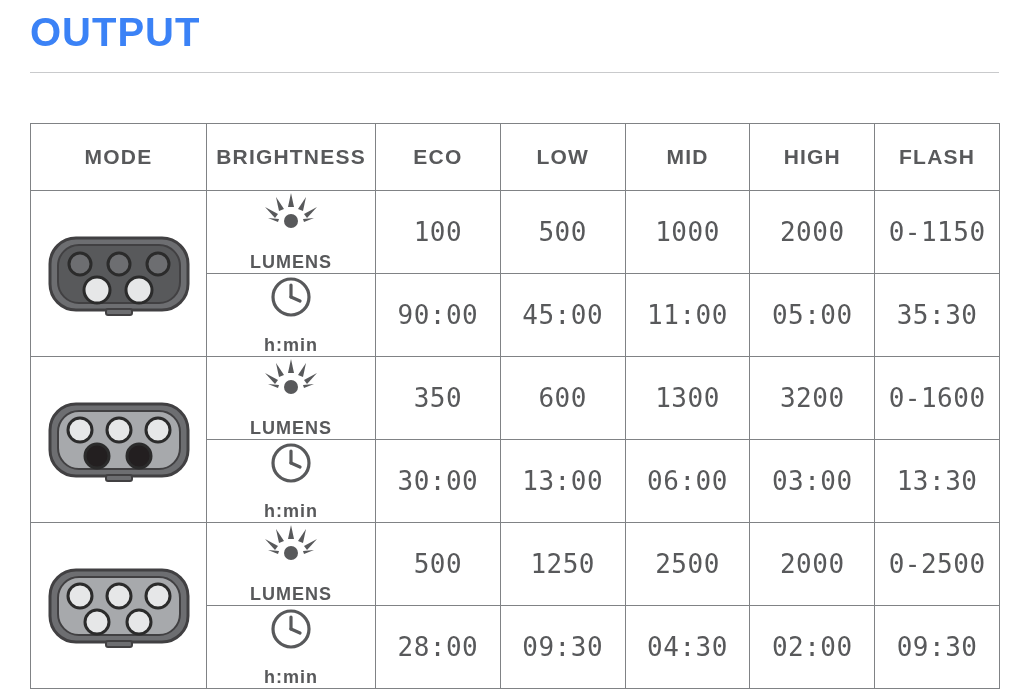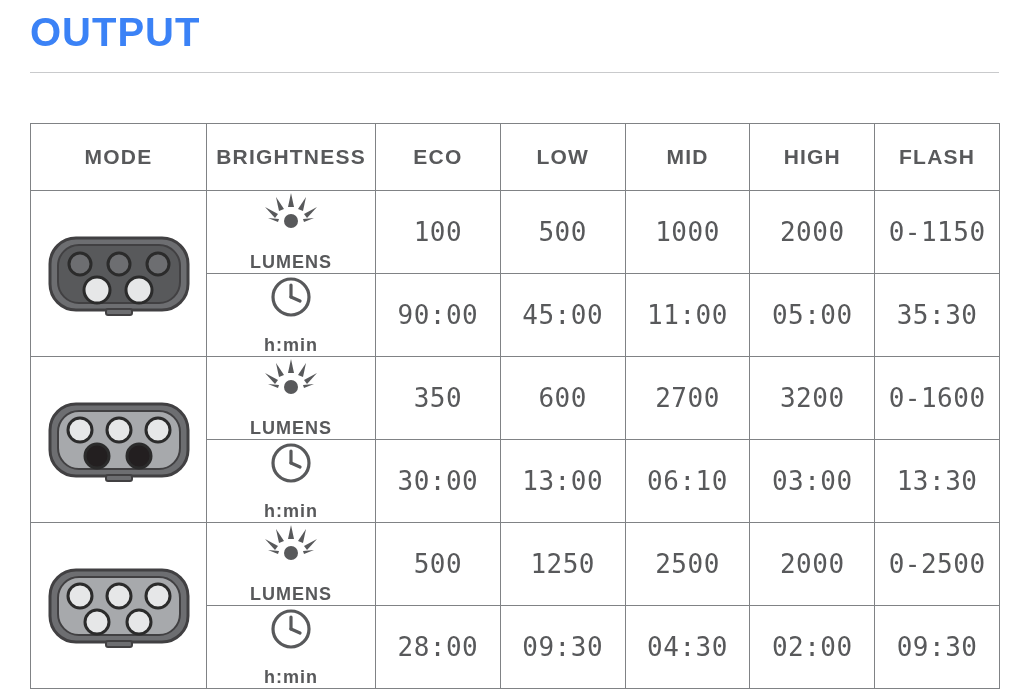--- a/index.html
+++ b/index.html
@@ -234,38 +234,38 @@
                   <path d="M58 16 L45 23 L48 27 Z"></path>
                   <path d="M9 27 L20 28 L19 31 Z"></path>
                   <path d="M55 27 L44 28 L45 31 Z"></path>
                 </g>
               </svg>
               <div class="bright-label">LUMENS</div>
             </div>
           </td>
           <td class="value">350</td>
           <td class="value">600</td>
-          <td class="value">2700</td>
+          <td class="value">1300</td>
           <td class="value">3200</td>
           <td class="value">0-1600</td>
         </tr>
         <tr>
           <td class="brightness">
             <div class="bright-inner">
               <svg class="clock-icon" width="46" height="46" viewBox="0 0 46 46" aria-hidden="true">
                 <circle cx="23" cy="23" r="18" fill="none" stroke="#58595b" stroke-width="3.2"></circle>
                 <line x1="23" y1="23" x2="23" y2="11" stroke="#58595b" stroke-width="3.2" stroke-linecap="round"></line>
                 <line x1="23" y1="23" x2="32" y2="27" stroke="#58595b" stroke-width="3.2" stroke-linecap="round"></line>
               </svg>
               <div class="bright-label">h:min</div>
             </div>
           </td>
           <td class="value">30:00</td>
           <td class="value">13:00</td>
-          <td class="value">06:10</td>
+          <td class="value">06:00</td>
           <td class="value">03:00</td>
           <td class="value">13:30</td>
         </tr>
 
         <tr>
           <td class="modecell" rowspan="2">
             <div class="lamp-wrap">
               <svg width="150" height="100" viewBox="0 0 150 100" aria-hidden="true">
                 <g>
                   <rect x="6" y="14" width="138" height="72" rx="26" ry="26" fill="#6d6e71" stroke="#414042" stroke-width="3"></rect>

